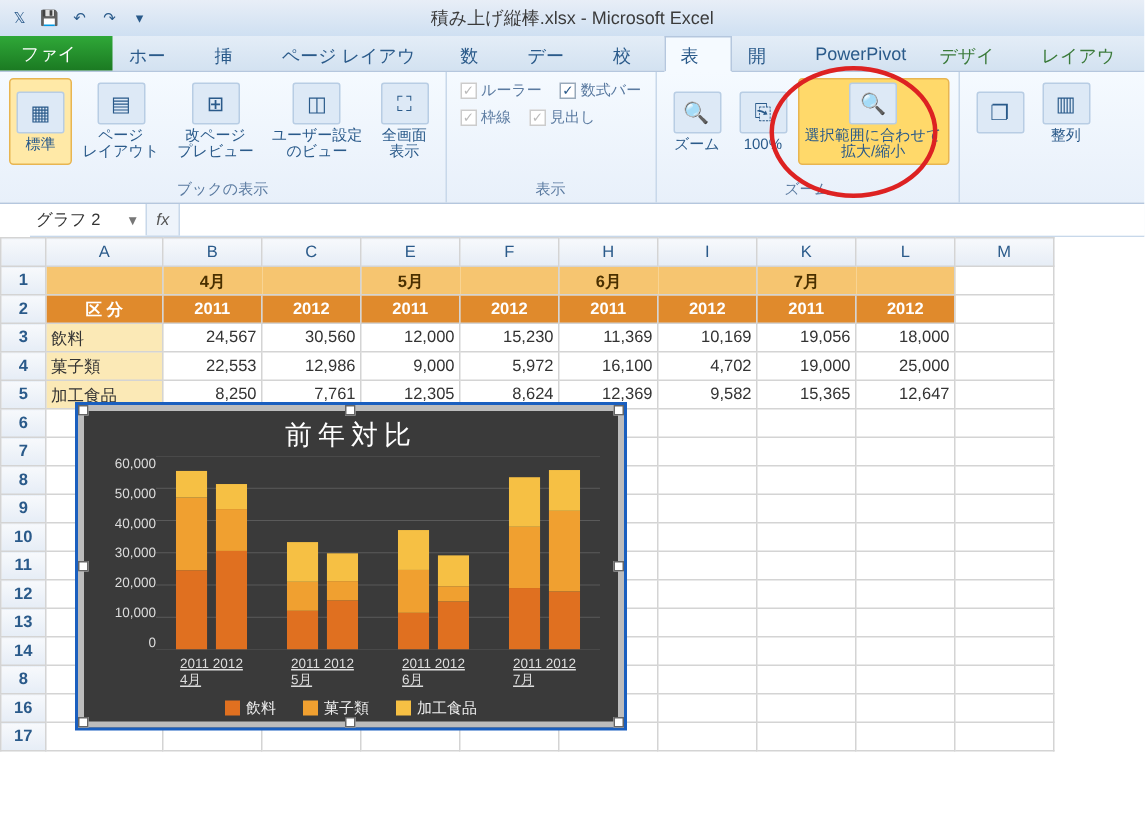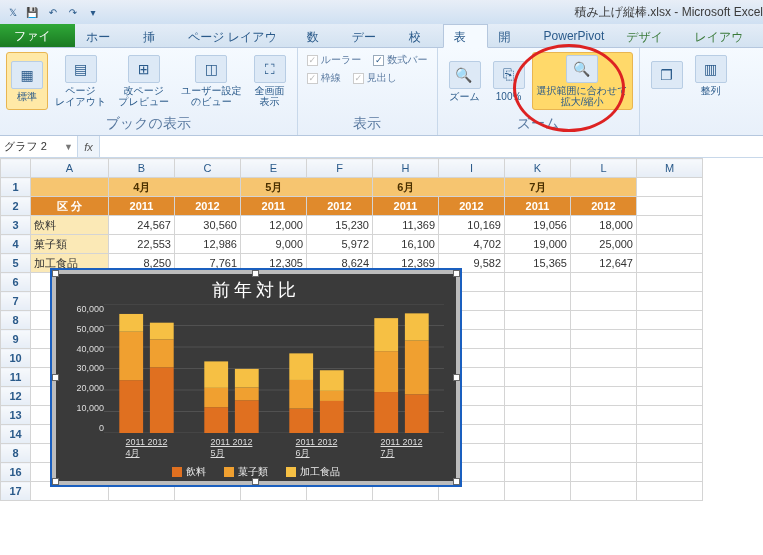--- a/index.html
+++ b/index.html
@@ -2,67 +2,67 @@
 <html><head>
 <meta charset="utf-8">
 <style>
   * { box-sizing: border-box; margin: 0; padding: 0; font-family: "Meiryo UI", "MS PGothic", sans-serif; }
   body { width: 763px; height: 555px; background: #fff; font-size: 11px; color: #333; overflow: hidden; }
 
   
   .titlebar { height: 24px; background: linear-gradient(#e8eef7,#cfe0f2); display:flex; align-items:center; padding:0 4px; position:relative; }
   .qat { display:flex; gap:2px; align-items:center; }
   .qat-btn { width:18px; height:18px; border:1px solid transparent; display:flex; align-items:center; justify-content:center; font-size:10px; color:#2a5a8a; }
-  .win-title { position:absolute; left:0; right:0; text-align:right; font-size:12px; color:#3b3b3b; pointer-events:none; }
+  .win-title { position:absolute; left:0; right:0; text-align:center; font-size:12px; color:#3b3b3b; pointer-events:none; }
   .tooltab { position:absolute; right:0; top:0; height:24px; background:#8fc96f; color:#fff; padding:4px 14px 0; font-size:11px; }
 
   
   .tabs { height:24px; background:linear-gradient(#e4edf7,#d3e2f1); display:flex; align-items:stretch; border-bottom:1px solid #b5c7de; }
   .file-tab { background:linear-gradient(#2fa838,#1b7a22); color:#fff; padding:4px 14px; font-size:12px; }
   .rtab { padding:4px 10px; font-size:12px; color:#2a5a8a; border:1px solid transparent; }
   .rtab.active { background:#f5faff; border-color:#b5c7de; border-bottom-color:#f5faff; margin-bottom:-1px; }
   .tooltab2 { margin-left:auto; }
   .tooltab2 .rtab { color:#3a7a3a; }
 
   
   .ribbon { height:88px; background:linear-gradient(#f5faff,#e8f0fa); border-bottom:1px solid #b5c7de; display:flex; }
   .group { border-right:1px solid #c8d8ea; padding:4px 6px 2px; display:flex; flex-direction:column; align-items:center; justify-content:space-between; }
   .group-row { display:flex; gap:2px; }
-  .group-label { font-size:14px; color:#5a7aa0; text-align:center; }
+  .group-label { font-size:10px; color:#5a7aa0; text-align:center; }
   .rb-btn { display:flex; flex-direction:column; align-items:center; justify-content:center; padding:2px 4px; border:1px solid transparent; border-radius:3px; cursor:pointer; }
   .rb-btn.active { background:#ffe9a7; border-color:#e8b551; }
   .rb-btn.highlight { background:#ffd96a; border-color:#e8b551; }
   .rb-icon { width:32px; height:28px; background:#dde9f6; border:1px solid #b8cde4; border-radius:2px; margin-bottom:2px; display:flex;align-items:center;justify-content:center;font-size:14px;color:#2a5a8a; }
   .rb-btn span.lbl { font-size:10px; text-align:center; line-height:1.1; color:#2a5a8a; white-space:pre; }
   .chk-row { display:flex; align-items:center; gap:3px; font-size:10px; color:#5a7aa0; padding:1px 0;}
   .chk { width:11px; height:11px; border:1px solid #9ab; background:#fff; display:inline-flex;align-items:center;justify-content:center;font-size:9px;color:#2a5a8a; }
   .chk.disabled { color:#bbb; border-color:#ccc; }
   .highlight-oval { position:absolute; border:3px solid #d22; border-radius:50%; pointer-events:none; }
 
   
-  .fbar { height:22px; border-bottom:1px solid #c8d8ea; display:flex; align-items:stretch; background:#eef4fb; }
+  .fbar { height:22px; border-bottom:1px solid #c8d8ea; display:flex; align-items:stretch; background:#eef4fb;margin-left:20px; }
   .namebox { width:78px; border-right:1px solid #c8d8ea; display:flex; align-items:center; padding:0 4px; font-size:11px; background:#fff; }
   .namebox .dd { margin-left:auto; color:#777; font-size:9px; }
   .fx { width:22px; display:flex; align-items:center; justify-content:center; font-style:italic; color:#555; border-right:1px solid #c8d8ea; }
   .formula-input { flex:1; background:#fff; }
 
   
   .gridwrap { position:relative; height:397px; overflow:hidden; }
   table.sheet { border-collapse:collapse; table-layout:fixed; }
   .sheet th, .sheet td { border:1px solid #d4d4d4; height:19px; font-size:11px; padding:0 3px; background:#fff; }
   .sheet thead th { background:linear-gradient(#f7f9fc,#e6edf6); color:#2a5a8a; font-weight:normal; text-align:center; }
   .sheet .rh { background:linear-gradient(#f7f9fc,#e6edf6); text-align:center; color:#2a5a8a; width:30px; }
   .hdr-month { background:#f6c570 !important; text-align:center; font-weight:bold; color:#4a3000; }
   .hdr-year  { background:#e08a2c !important; text-align:center; color:#fff; font-weight:bold; }
   .cat-cell  { background:#fbe9b6 !important; }
   .num { text-align:right; }
   .bluebox { outline:2px solid #1a5fbf; }
 
   
-  .chart { position:absolute; left:52px; top:112px; width:408px; height:215px; background:#3a3a3a; border:4px solid #bcbcbc; box-shadow:0 0 0 1px #7a7a7a; color:#eee; }
+  .chart { position:absolute; left:52px; top:112px; width:364px; height:215px; background:#3a3a3a; border:4px solid #bcbcbc; box-shadow:0 0 0 1px #7a7a7a; color:#eee; }
   .chart .ctitle { text-align:center; font-size:18px; padding:4px 0 2px; letter-spacing:4px; color:#fff; }
   .chart .plot { position:absolute; left:48px; right:12px; top:30px; bottom:48px; }
   .chart .yaxis { position:absolute; left:6px; top:30px; bottom:48px; width:42px; display:flex; flex-direction:column; justify-content:space-between; font-size:9px; text-align:right; color:#ddd; }
   .chart .xlabels { position:absolute; left:48px; right:12px; bottom:22px; display:flex; justify-content:space-around; font-size:9px; color:#ddd; }
   .xcat { text-align:left; line-height:1.2;text-decoration:underline; }
   .chart .legend { position:absolute; left:0; right:0; bottom:2px; display:flex; justify-content:center; gap:18px; font-size:10px; color:#eee; }
   .legend .sw { width:10px; height:10px; display:inline-block; margin-right:4px; vertical-align:middle; }
   .c-drink { background:#e07020; } .c-snack { background:#f0a030; } .c-proc { background:#f6c044; }
   .handle { position:absolute; width:7px; height:7px; background:#fff; border:1px solid #666; }
 

